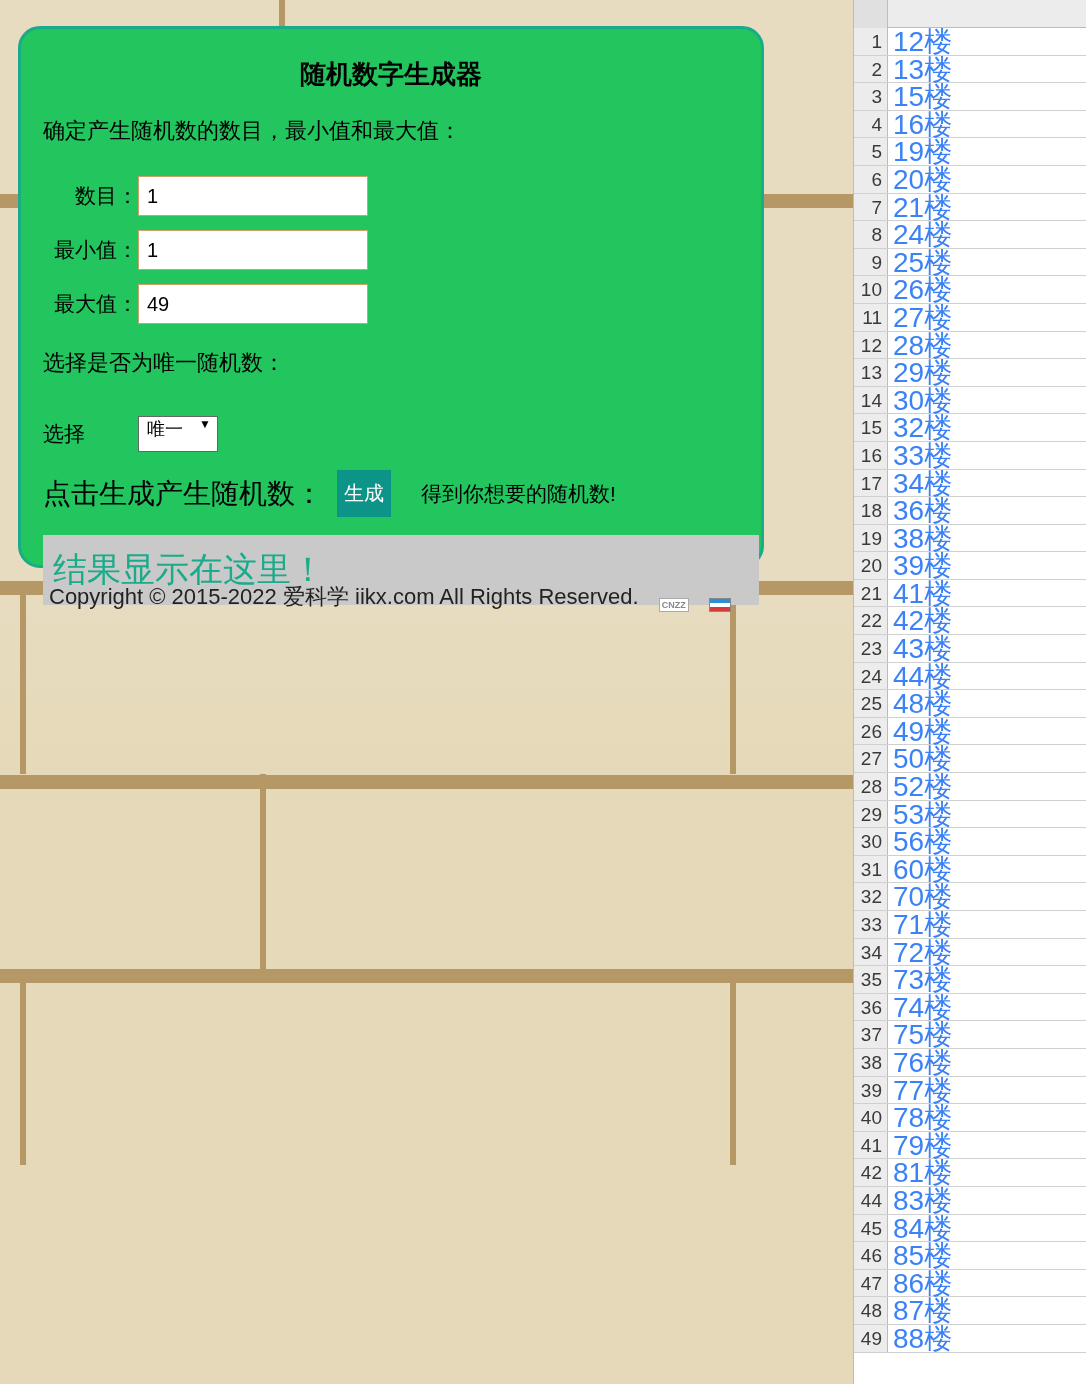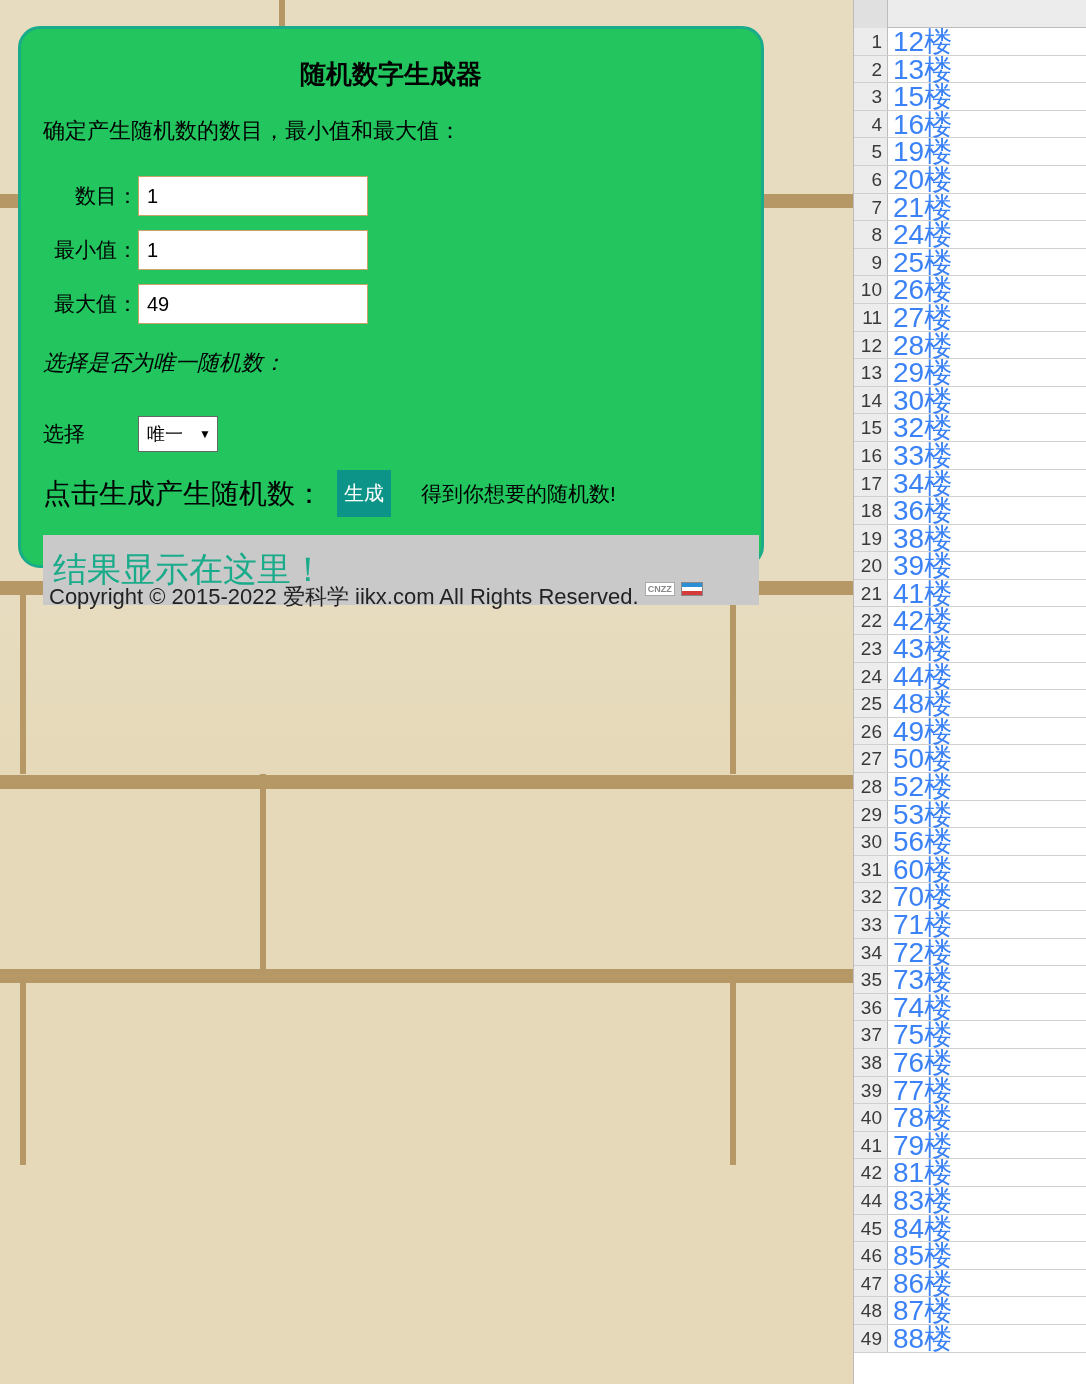--- a/index.html
+++ b/index.html
@@ -76,21 +76,20 @@
       margin-top: 38px;
       margin-bottom: 18px;
     }
     .select-row label { width: 95px; font-size: 21px; }
     .select-wrap {
       position: relative;
       width: 80px;
       height: 36px;
       border: 1px solid #666;
       display: flex;
-      align-items: center;
       justify-content: space-between;
       padding: 0 6px 0 8px;
       background: #fff;
       font-size: 18px;
     }
     .select-wrap .arrow { font-size: 12px; }
     .genrow {
       display: flex;
       align-items: center;
       gap: 14px;
@@ -113,22 +112,22 @@
       padding: 12px 10px;
       width: 716px;
     }
     .copyright {
       position: absolute;
       top: 582px;
       left: 49px;
       font-size: 22px;
       color: #222;
       display: flex;
-      align-items: flex-start;
-      gap: 6px;
+      align-items: flex-end;
+      gap: 20px;
     }
     .badge1 {
       display:inline-block; width:30px; height:14px; background:#fff;
       border:1px solid #aaa; font-size:9px; text-align:center; line-height:12px;
       color:#888; font-weight:bold;
     }
     .badge2 {
       display:inline-block; width:22px; height:14px;
       background: linear-gradient(180deg,#2b8fd6 33%, #fff 33% 66%, #d63b3b 66%);
       border:1px solid #888;
@@ -199,21 +198,21 @@
   </div>
   <div class="row">
     <label>最小值：</label>
     <input type="text" value="1" style="">
   </div>
   <div class="row">
     <label>最大值：</label>
     <input type="text" value="49" style="">
   </div>
 
-  <p class="instr" style="margin-top:24px; margin-bottom:6px;font-style:italic;">选择是否为唯一随机数：</p>
+  <p class="instr" style="margin-top:24px; margin-bottom:6px;">选择是否为唯一随机数：</p>
 
   <div class="select-row">
     <label>选择</label>
     <div class="select-wrap">
       <span>唯一</span>
       <span class="arrow">▼</span>
     </div>
   </div>
 
   <div class="genrow">

